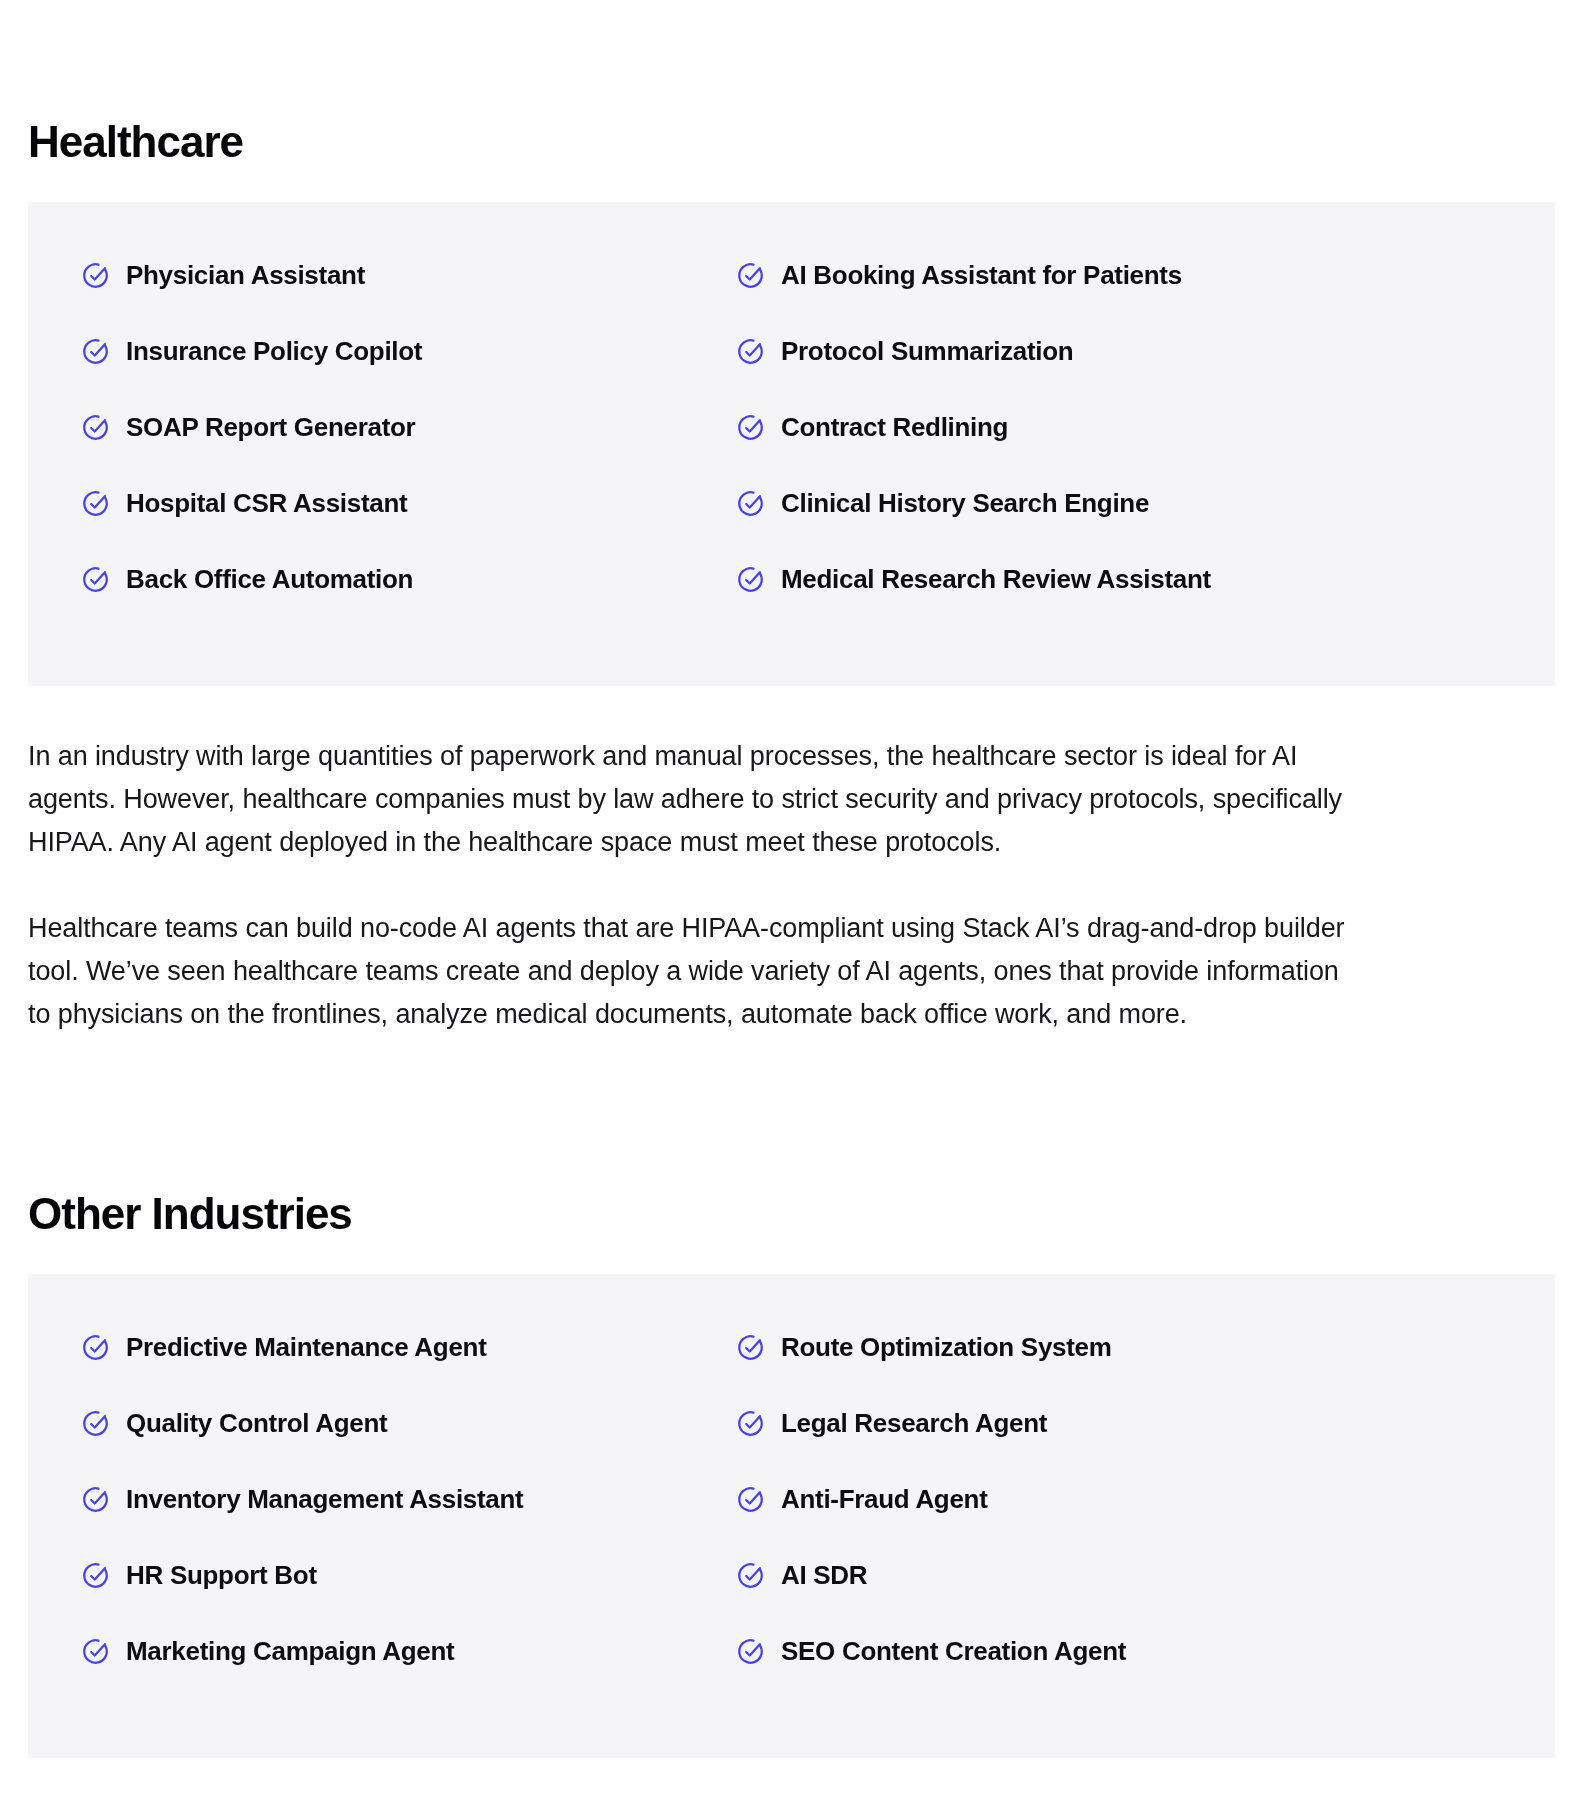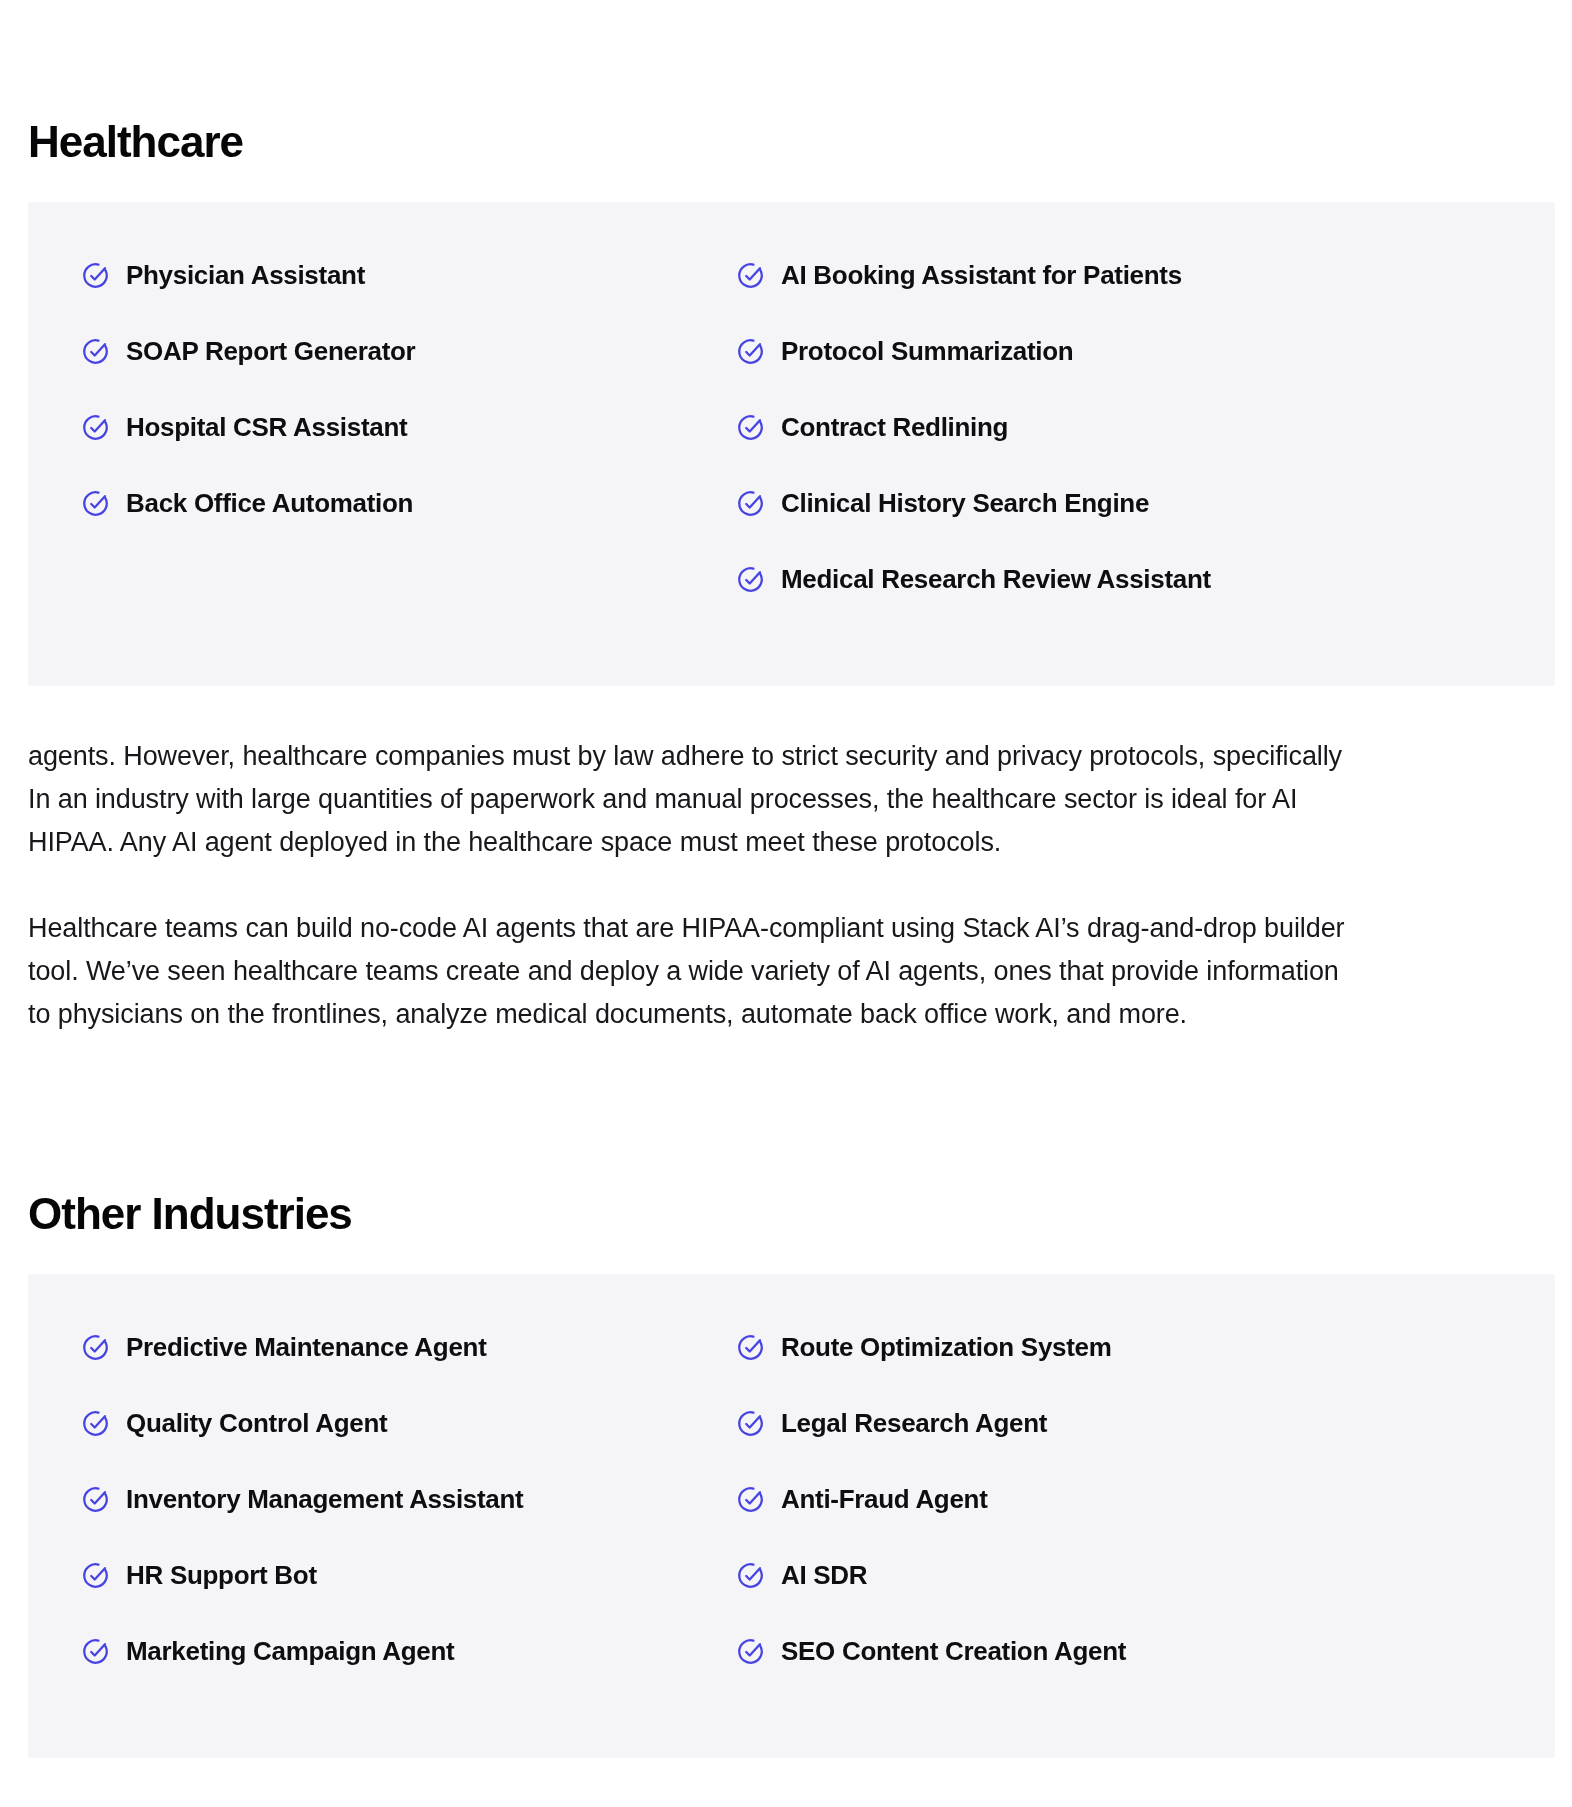--- a/index.html
+++ b/index.html
@@ -97,20 +97,29 @@
 </span>
         <span class="check-label">Physician Assistant</span>
       </li>
       <li class="check-item">
         <span class="check-circle-icon">
   <svg viewBox="0 0 24 24" fill="none" stroke="currentColor" stroke-width="2" stroke-linecap="round" stroke-linejoin="round">
     <path d="M20.66 7 A10 10 0 1 1 14.59 2.34"></path>
     <path d="M8.2 12.4 l3.1 3.1 L20.4 5.5"></path>
   </svg>
 </span>
+        <span class="check-label">Insurance Policy Copilot</span>
+      </li>
+      <li class="check-item">
+        <span class="check-circle-icon">
+  <svg viewBox="0 0 24 24" fill="none" stroke="currentColor" stroke-width="2" stroke-linecap="round" stroke-linejoin="round">
+    <path d="M20.66 7 A10 10 0 1 1 14.59 2.34"></path>
+    <path d="M8.2 12.4 l3.1 3.1 L20.4 5.5"></path>
+  </svg>
+</span>
         <span class="check-label">SOAP Report Generator</span>
       </li>
       <li class="check-item">
         <span class="check-circle-icon">
   <svg viewBox="0 0 24 24" fill="none" stroke="currentColor" stroke-width="2" stroke-linecap="round" stroke-linejoin="round">
     <path d="M20.66 7 A10 10 0 1 1 14.59 2.34"></path>
     <path d="M8.2 12.4 l3.1 3.1 L20.4 5.5"></path>
   </svg>
 </span>
         <span class="check-label">Hospital CSR Assistant</span>
@@ -168,22 +177,22 @@
     <path d="M20.66 7 A10 10 0 1 1 14.59 2.34"></path>
     <path d="M8.2 12.4 l3.1 3.1 L20.4 5.5"></path>
   </svg>
 </span>
         <span class="check-label">Medical Research Review Assistant</span>
       </li>
     </ul>
   </div>
 
   <p class="para" id="para-1">
+    <span class="line">In an industry with large quantities of paperwork and manual processes, the healthcare sector is ideal for AI</span>
     <span class="line">agents. However, healthcare companies must by law adhere to strict security and privacy protocols, specifically</span>
-    <span class="line">In an industry with large quantities of paperwork and manual processes, the healthcare sector is ideal for AI</span>
     <span class="line">HIPAA. Any AI agent deployed in the healthcare space must meet these protocols.</span>
   </p>
 
   <p class="para" id="para-2">
     <span class="line">Healthcare teams can build no-code AI agents that are HIPAA-compliant using Stack AI’s drag-and-drop builder</span>
     <span class="line">tool. We’ve seen healthcare teams create and deploy a wide variety of AI agents, ones that provide information</span>
     <span class="line">to physicians on the frontlines, analyze medical documents, automate back office work, and more.</span>
   </p>
 
   <h2 class="section-title" id="other-industries-title">Other Industries</h2>

